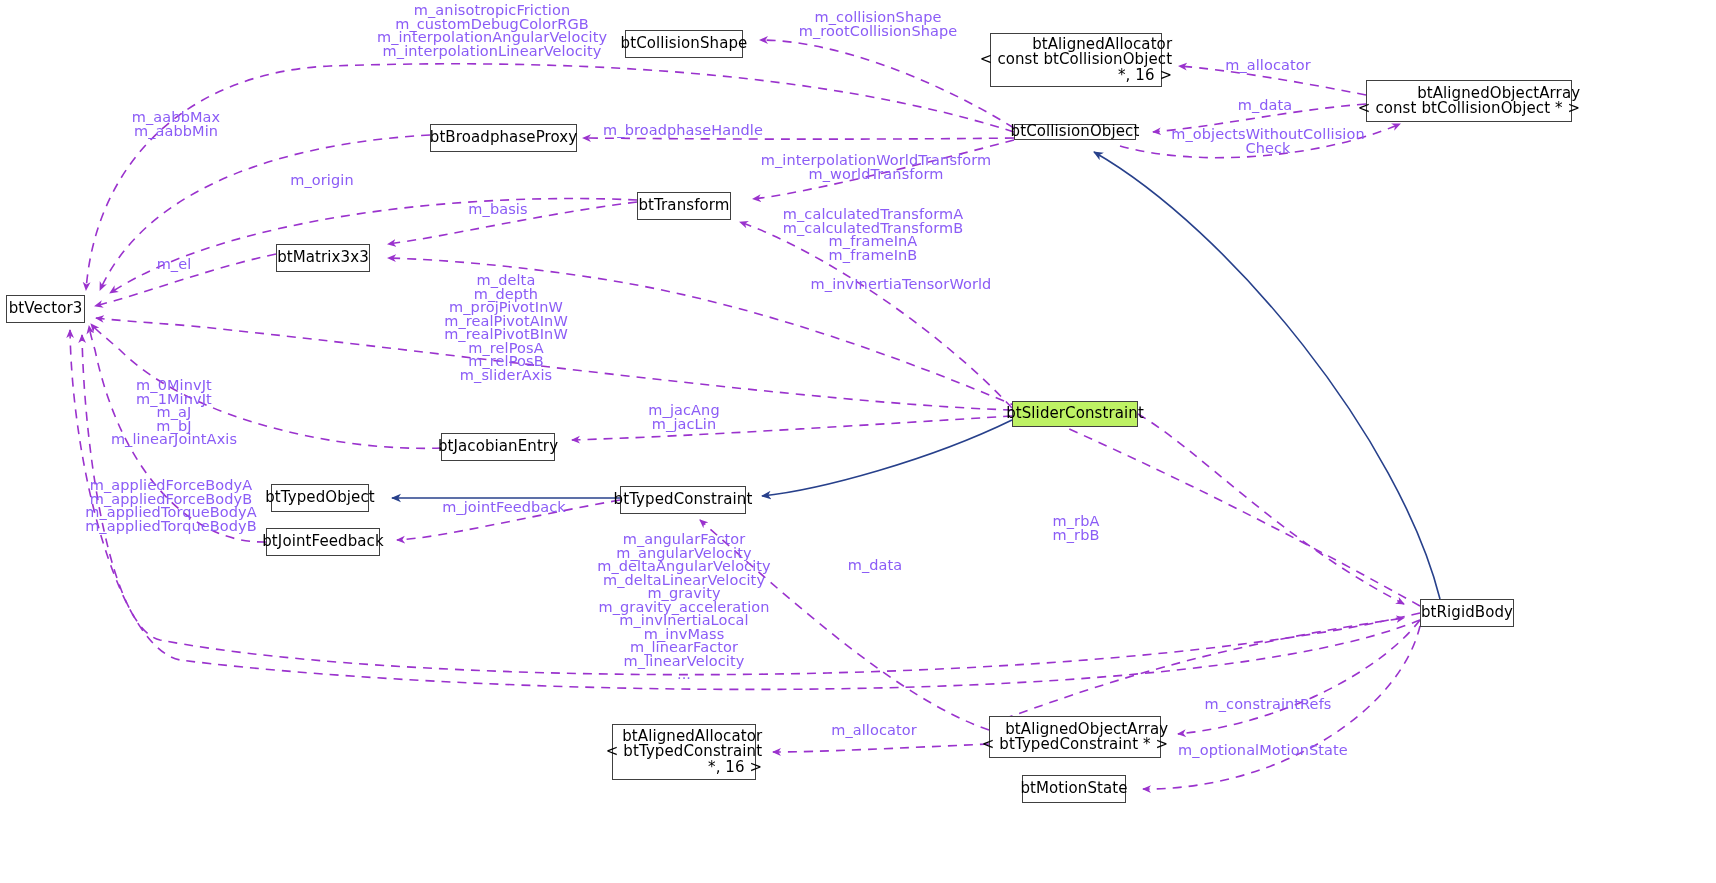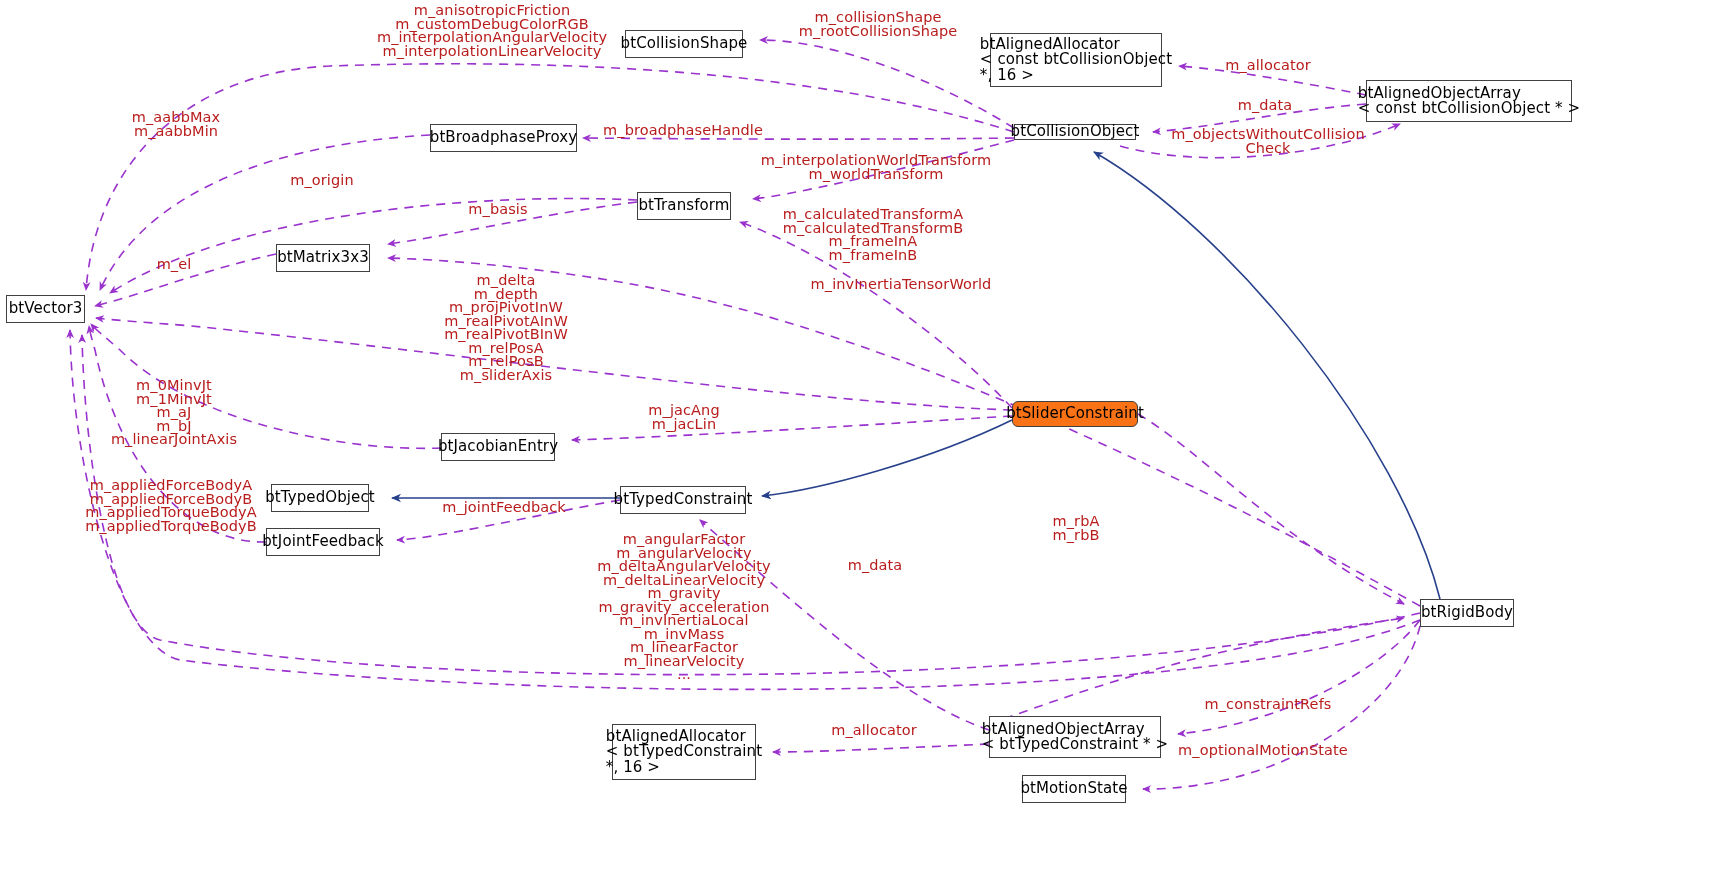--- a/index.html
+++ b/index.html
@@ -28,37 +28,36 @@
     pointer-events: none;
   }
   .node {
     position: absolute;
     box-sizing: border-box;
     border: 1px solid #404040;
     background: #ffffff;
     color: #000000;
     font-size: 15px;
     line-height: 15.5px;
-    text-align: left;
+    text-align: right;
     display: flex;
     align-items: center;
     justify-content: center;
     white-space: pre;
     padding: 2px 6px;
     letter-spacing: 0.1px;
   }
   .node.highlight {
-    background: #f97316;
-    border-radius: 6px;
+    background: #bef264;
   }
   .edge-label {
     position: absolute;
     font-size: 14.5px;
     line-height: 13.5px;
-    color: #b91c1c;
+    color: #8b5cf6;
     text-align: center;
     white-space: pre;
     letter-spacing: 0.1px;
     transform: translateX(-50%);
   }
 </style>
 </head>
 <body>
 
 <div id="canvas">

